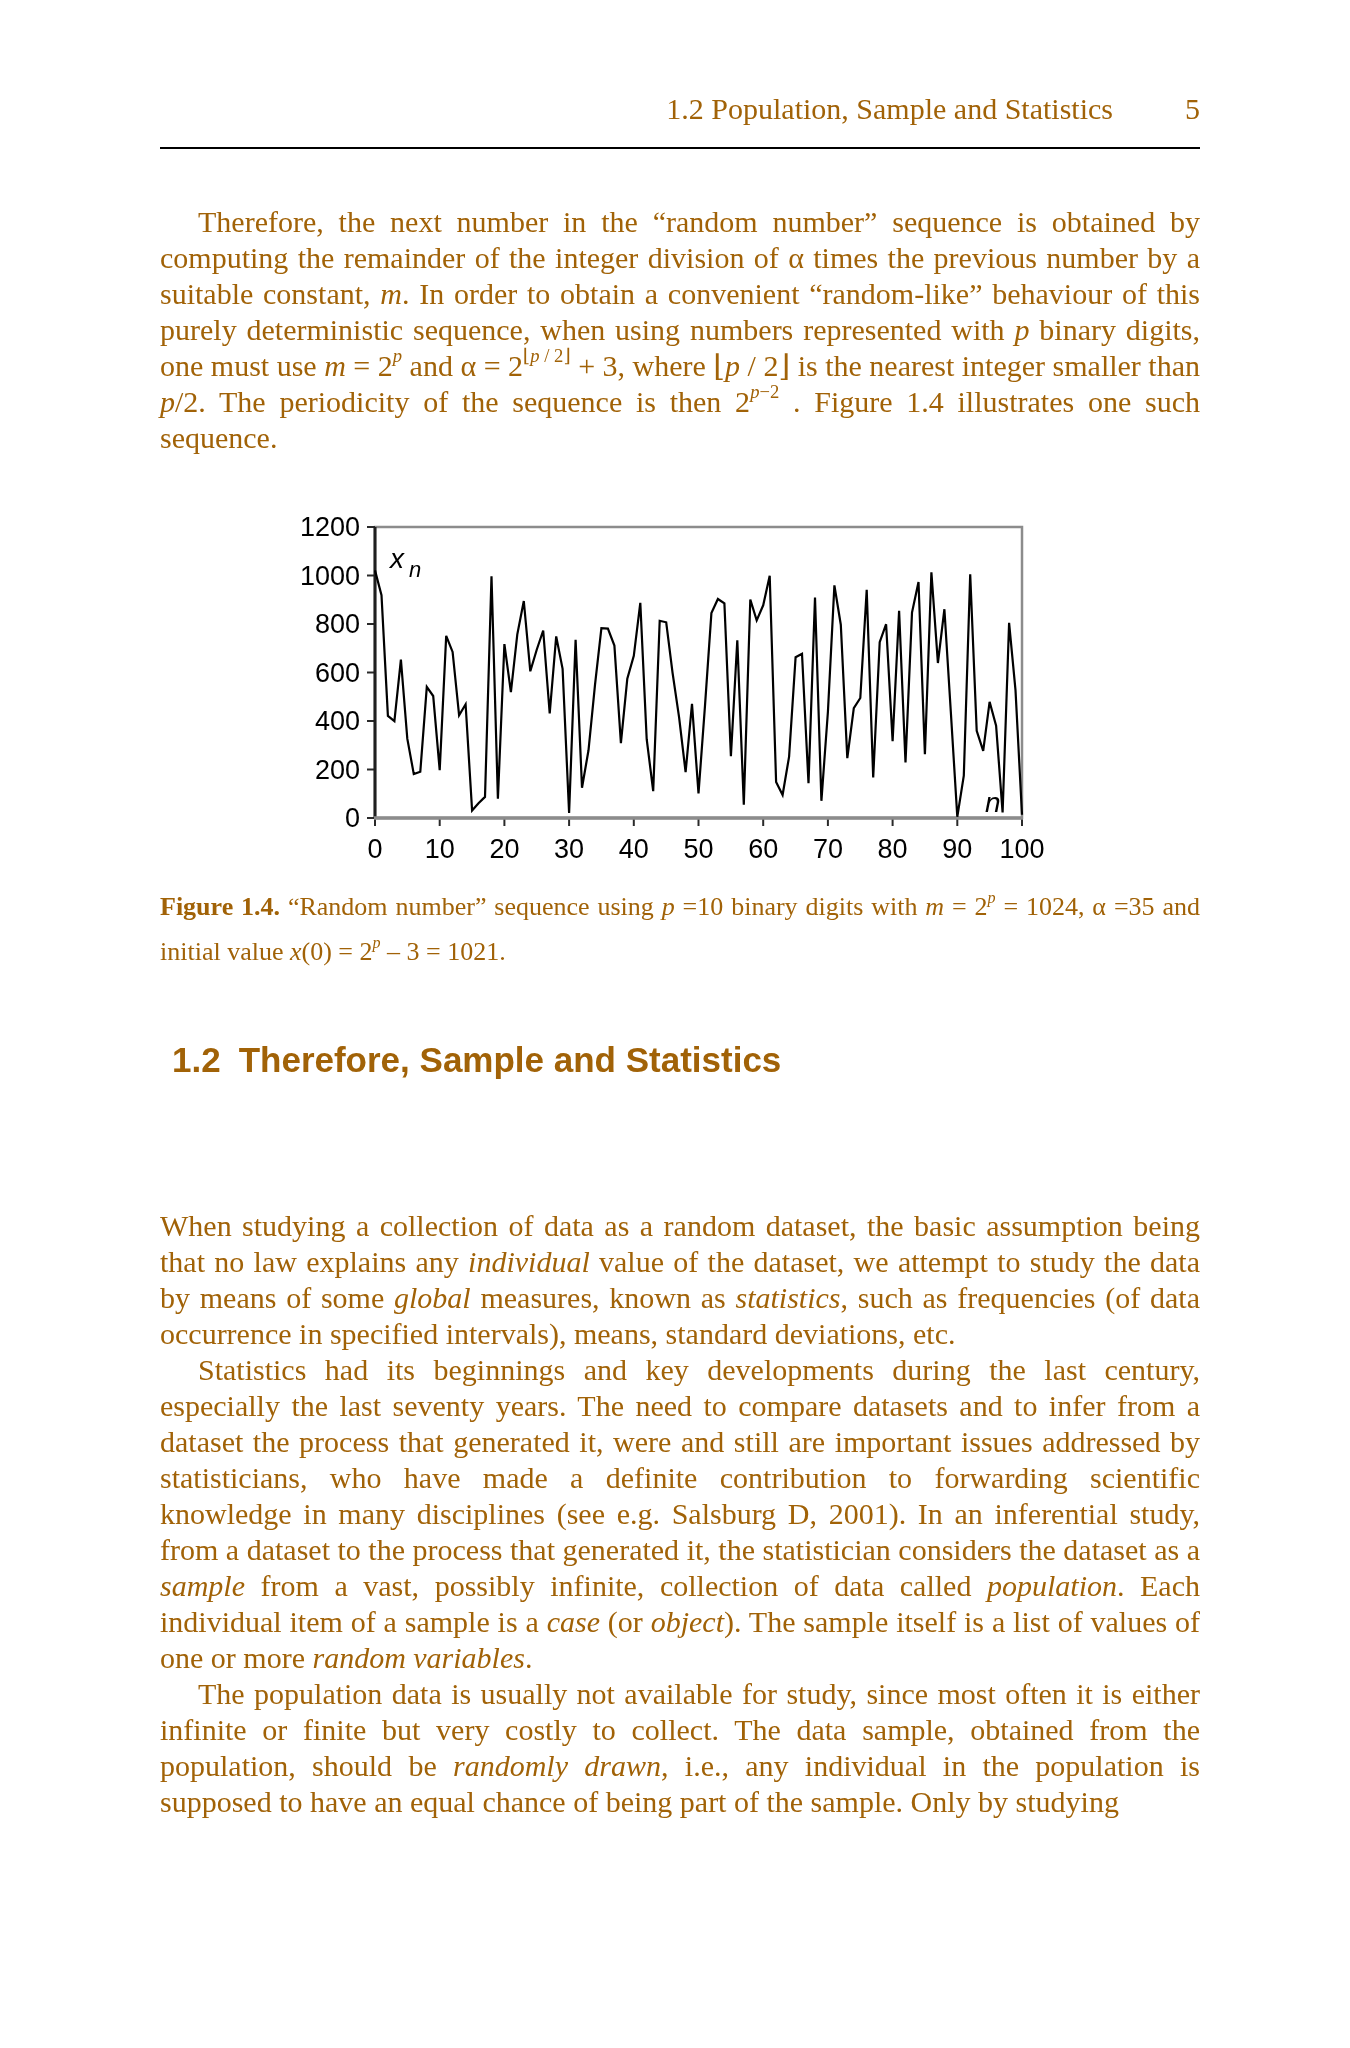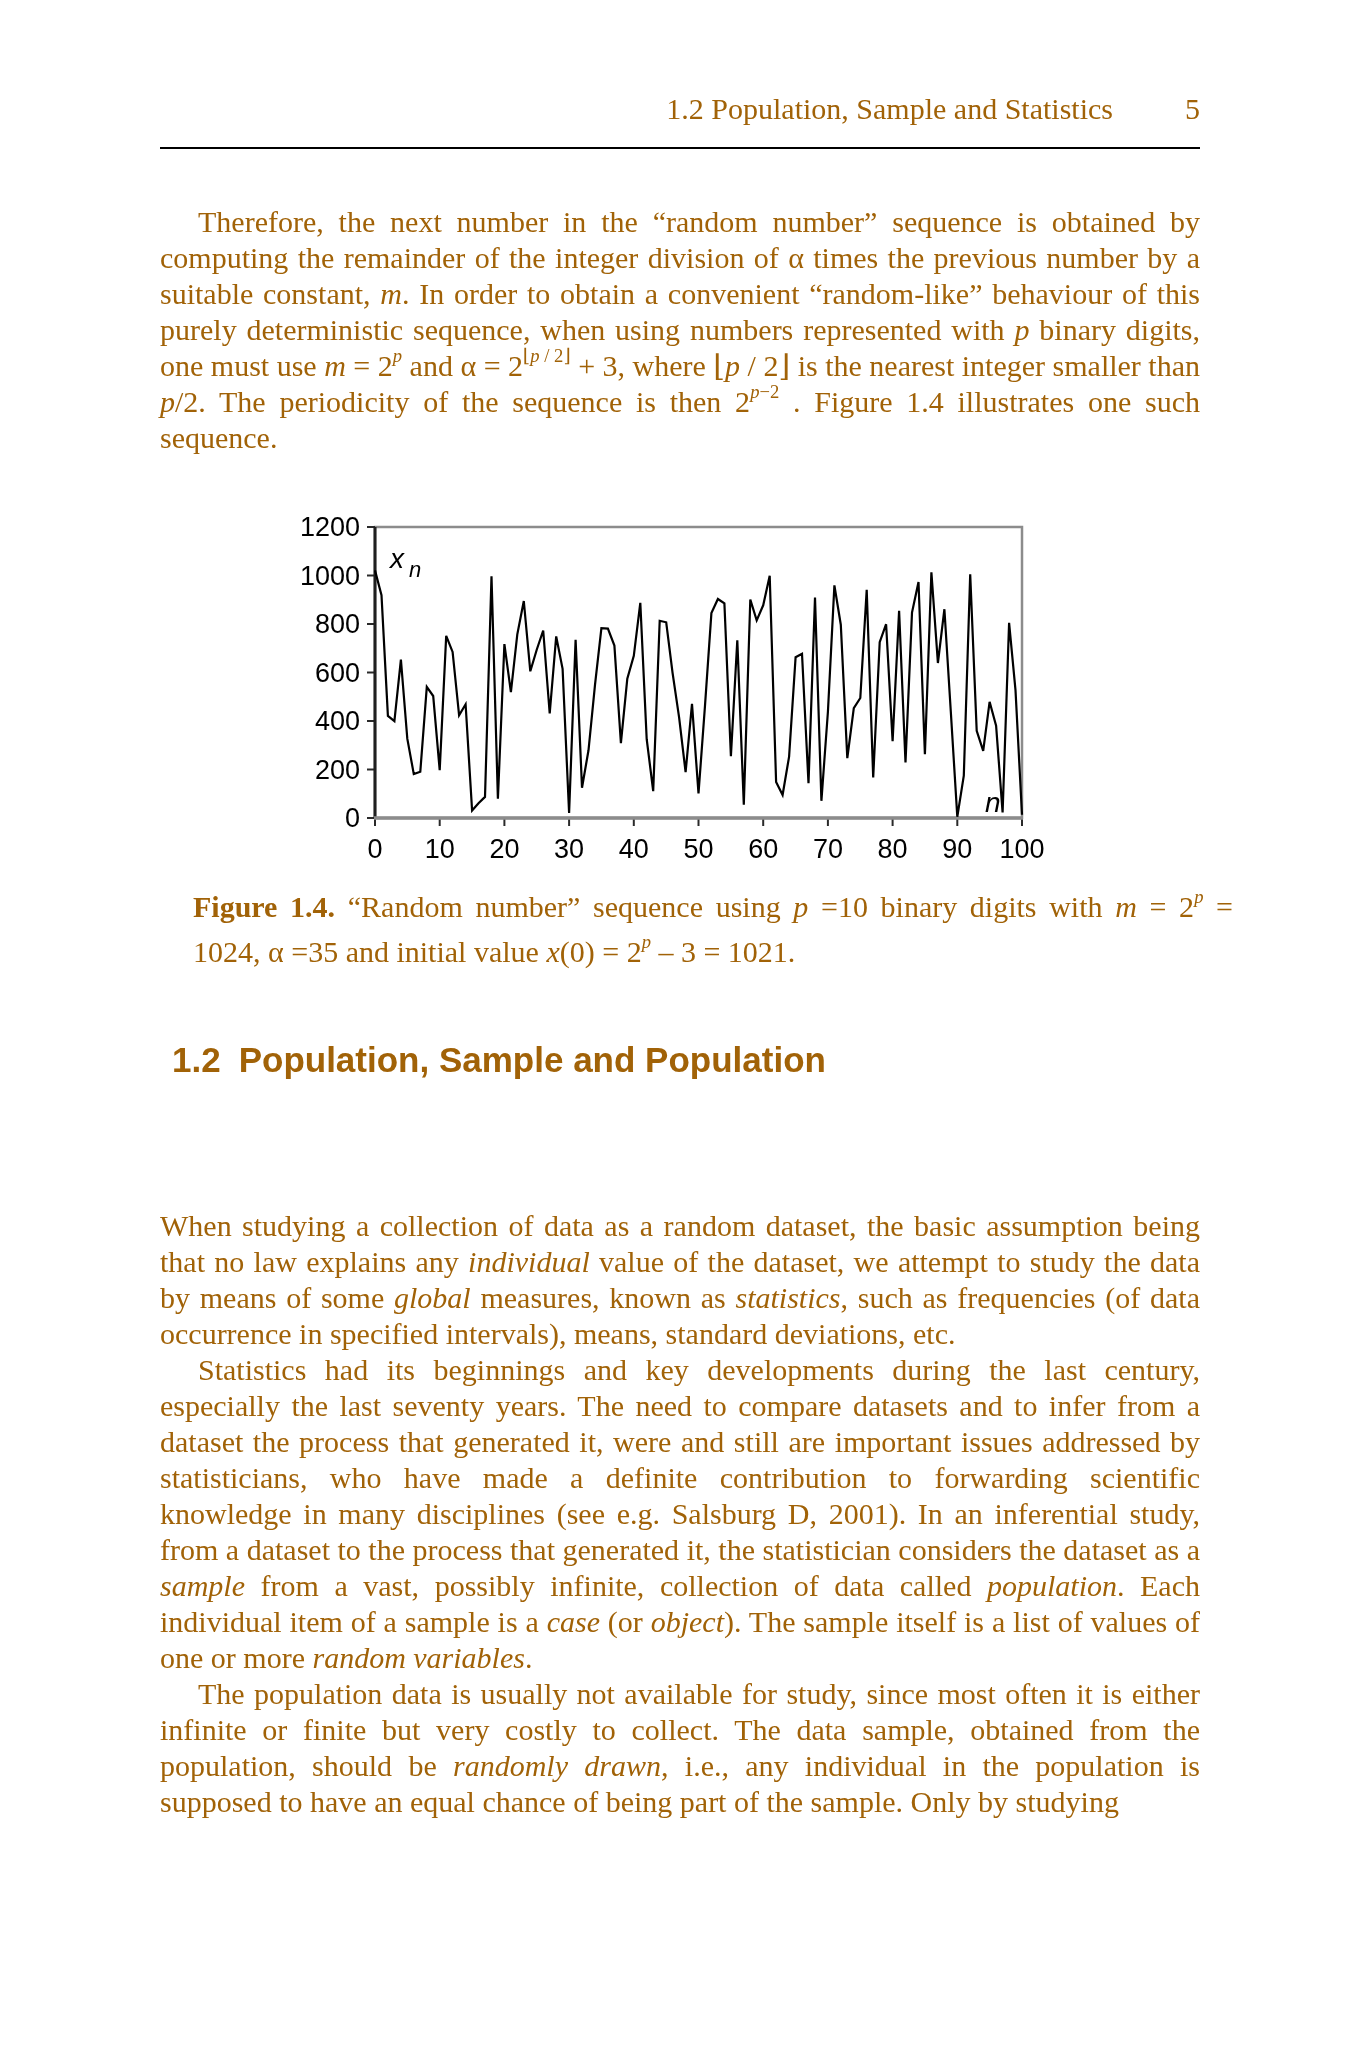--- a/index.html
+++ b/index.html
@@ -14,21 +14,21 @@
   .hpage{margin-left:72px;}
   .rule{top:147px;height:2px;background:#000;}
   p{margin:0;}
   .body{font-size:30px;line-height:36px;text-align:justify;}
   .p1{top:204px;}
   .indent{text-indent:38px;}
   .noindent{text-indent:0;}
   sup{font-size:.62em;line-height:0;position:relative;top:-0.15em;}
   .figwrap{position:absolute;left:300px;top:505px;width:780px;height:360px;}
   svg text{font-family:"Liberation Sans","DejaVu Sans",sans-serif;fill:#000;}
-  .caption{top:884px;font-size:30px;line-height:45px;text-align:justify;margin-left:33px;}
+  .caption{top:884px;font-size:26px;line-height:45px;text-align:justify;}
   .section{top:1040px;font-family:"Liberation Sans","DejaVu Sans",sans-serif;
     font-weight:bold;font-size:35px;margin:0;letter-spacing:0;}
   .section .num{margin-right:18px;margin-left:12px;}
   .bodyblock{top:1184px;margin-top:24px;}
 </style>
 </head>
 <body>
 
 <div class="page">
 
@@ -85,21 +85,21 @@
         <polyline points="75.0,65.4 81.5,90.1 87.9,210.9 94.4,216.2 100.9,154.6 107.3,233.7 113.8,269.1 120.3,266.7 126.8,181.8 133.2,191.0 139.7,265.2 146.2,130.9 152.6,146.9 159.1,210.4 165.6,199.3 172.1,305.5 178.5,298.2 185.0,291.9 191.5,71.2 197.9,293.8 204.4,139.1 210.9,187.1 217.3,129.4 223.8,96.0 230.3,166.3 236.8,144.5 243.2,125.5 249.7,208.5 256.2,131.4 262.6,163.9 269.1,307.9 275.6,134.8 282.0,282.7 288.5,245.3 295.0,179.9 301.4,123.1 307.9,123.6 314.4,140.6 320.9,238.1 327.3,173.6 333.8,150.8 340.3,97.9 346.7,234.2 353.2,286.1 359.7,115.8 366.2,117.3 372.6,168.2 379.1,212.4 385.6,267.2 392.0,198.8 398.5,288.5 405.0,200.7 411.4,108.1 417.9,94.0 424.4,98.4 430.9,251.2 437.3,135.2 443.8,299.7 450.3,94.5 456.7,115.4 463.2,100.3 469.7,70.7 476.1,276.9 482.6,290.0 489.1,251.6 495.6,152.2 502.0,148.8 508.5,278.3 515.0,92.6 521.4,295.8 527.9,207.0 534.4,80.4 540.8,119.7 547.3,253.1 553.8,203.1 560.3,193.0 566.7,84.8 573.2,272.5 579.7,137.2 586.1,119.2 592.6,236.1 599.1,105.7 605.5,257.5 612.0,107.6 618.5,77.0 624.9,249.2 631.4,67.3 637.9,158.0 644.4,104.2 650.8,206.5 657.3,311.8 663.8,270.6 670.2,69.3 676.7,225.9 683.2,245.8 689.6,196.8 696.1,220.6 702.6,307.4 709.1,117.8 715.5,185.2 722.0,309.8" fill="none" stroke="#000000" stroke-width="2.2"></polyline>
         <text x="90" y="63" font-size="28" font-style="italic">x</text>
         <text x="109" y="72" font-size="22" font-style="italic">n</text>
         <text x="685" y="307" font-size="28" font-style="italic">n</text>
       </svg>
   </figure>
 
   <p class="abs caption"><b>Figure 1.4.</b><span> “Random number” sequence using </span><span style="font-style: italic;">p</span><span> =10 binary digits with </span><span style="font-style: italic;">m</span><span> = 2</span><sup style="font-style: italic;">p</sup><span> = 1024, α =35 and initial value </span><span style="font-style: italic;">x</span><span>(0) = 2</span><sup style="font-style: italic;">p</sup><span> – 3 = 1021.</span></p>
 
   <h2 class="abs section">
-    <span class="num">1.2</span><span>Population, Sample and Population</span>
+    <span class="num">1.2</span><span>Therefore, Sample and Statistics</span>
   </h2>
 
   <div class="abs bodyblock">
     <p class="body noindent"><span>When studying a collection of data as a random dataset, the basic assumption being that no law explains any </span><span style="font-style: italic;">individual</span><span> value of the dataset, we attempt to study the data by means of some </span><span style="font-style: italic;">global</span><span> measures, known as </span><span style="font-style: italic;">statistics</span><span>, such as frequencies (of data occurrence in specified intervals), means, standard deviations, etc.</span></p>
     <p class="body indent"><span>Statistics had its beginnings and key developments during the last century, especially the last seventy years. The need to compare datasets and to infer from a dataset the process that generated it, were and still are important issues addressed by statisticians, who have made a definite contribution to forwarding scientific knowledge in many disciplines (see e.g. Salsburg D, 2001). In an inferential study, from a dataset to the process that generated it, the statistician considers the dataset as a </span><span style="font-style: italic;">sample</span><span> from a vast, possibly infinite, collection of data called </span><span style="font-style: italic;">population</span><span>. Each individual item of a sample is a </span><span style="font-style: italic;">case</span><span> (or </span><span style="font-style: italic;">object</span><span>). The sample itself is a list of values of one or more </span><span style="font-style: italic;">random variables</span><span>.</span></p>
     <p class="body indent"><span>The population data is usually not available for study, since most often it is either infinite or finite but very costly to collect. The data sample, obtained from the population, should be </span><span style="font-style: italic;">randomly drawn</span><span>, i.e., any individual in the population is supposed to have an equal chance of being part of the sample. Only by studying</span></p>
   </div>
 
 </div>
 

